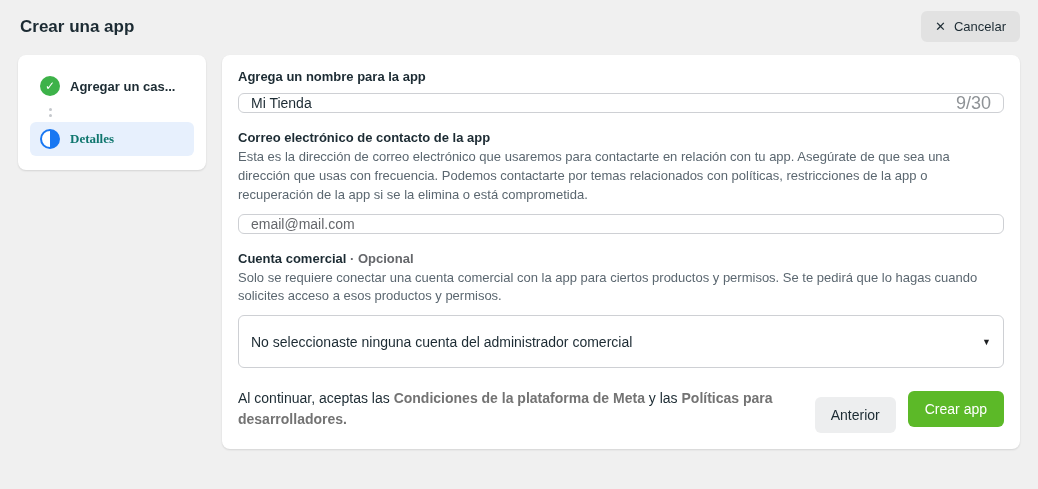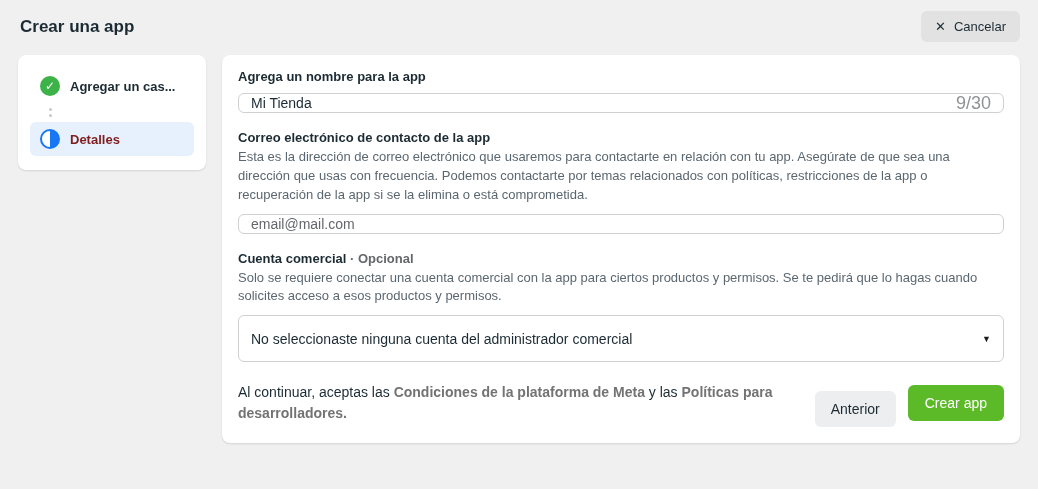--- a/index.html
+++ b/index.html
@@ -29,21 +29,21 @@
     background: #FFFFFF; border-radius: 8px;
     box-shadow: 0 1px 2px rgba(0,0,0,0.12);
   }
   
   .sidebar { width: 188px; padding: 14px 12px; flex-shrink: 0; }
   .step {
     display: flex; align-items: center; gap: 10px;
     padding: 7px 10px; font-size: 13px; font-weight: bold;
     border-radius: 6px;
   }
-  .step.active { background: #E7F0FD; color: #7f1d1d; }
+  .step.active { background: #E7F0FD; color: #0f766e; font-family: Liberation Serif, serif; }
   .check-circle {
     width: 20px; height: 20px; border-radius: 50%;
     background: #3DB249; color: #fff; flex-shrink: 0;
     display: flex; align-items: center; justify-content: center;
     font-size: 12px; font-weight: bold;
   }
   .half-circle {
     width: 20px; height: 20px; border-radius: 50%; flex-shrink: 0;
     border: 2.5px solid #1877F2;
     background: linear-gradient(90deg, #FFFFFF 50%, #1877F2 50%);
@@ -67,21 +67,21 @@
     display: flex; align-items: center; padding: 0 12px;
     background: #fff;
   }
   .input-box input {
     flex: 1; border: none; outline: none; font-size: 14px;
     font-family: inherit; color: #1C2B33; background: transparent;
   }
   .input-box input.muted { color: #65676B; }
   .char-counter { font-size: 18px; color: #8E9296; margin-left: 10px; }
   .select-box {
-    margin-top: 9px; height: 47px;
+    margin-top: 9px; height: 53px;
     border: 1px solid #CED0D4; border-radius: 6px;
     display: flex; align-items: center; justify-content: space-between;
     padding: 0 12px; font-size: 14px; color: #1C2B33;
     cursor: pointer; background: #fff;
   }
   .caret { font-size: 9px; color: #1C1E21; }
   
   .form-footer {
     display: flex; align-items: center; justify-content: space-between;
     margin-top: 16px; gap: 20px;

